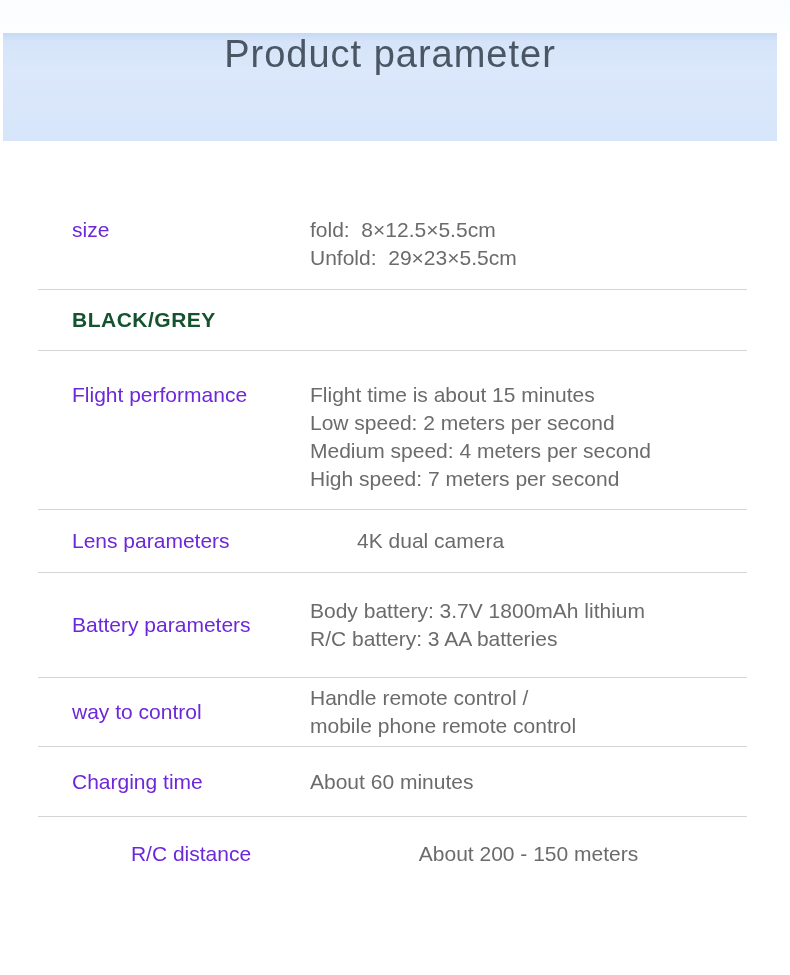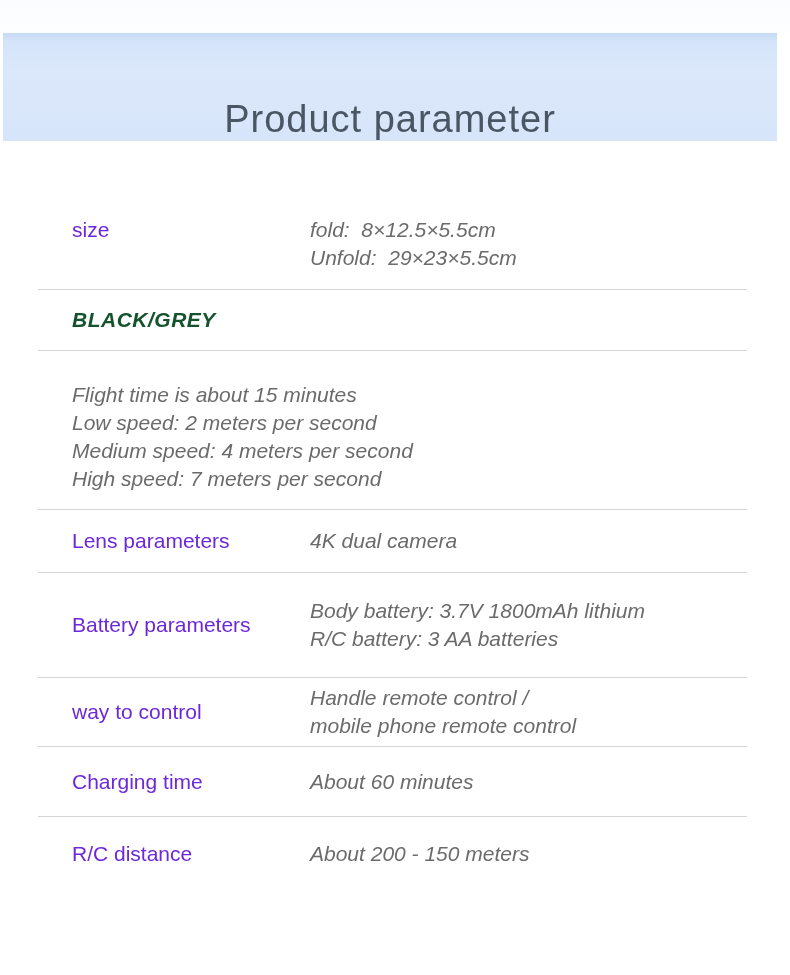--- a/index.html
+++ b/index.html
@@ -16,21 +16,21 @@
   .top-strip {
     height: 33px;
     background: linear-gradient(180deg, #fafcff 0%, #fdfeff 100%);
   }
 
   .header-band {
     height: 108px;
     margin: 0 13px 0 3px;
     background: linear-gradient(180deg, #c6daf4 0%, #d5e4f9 8%, #dbe8fb 35%, #d7e5fa 100%);
     display: flex;
-    align-items: flex-end;
+    align-items: flex-start;
     justify-content: center;
   }
 
   .page-title {
     font-size: 38px;
     color: #4a5663;
     letter-spacing: 1px;
   }
 
   .spec-table {
@@ -52,41 +52,40 @@
     color: #6d28d9;
     font-size: 21px;
     line-height: 28px;
   }
 
   .cell.value {
     flex: 1 1 auto;
     color: #6b6b6b;
     font-size: 21px;
     line-height: 28px;
-    font-style: italic;
   }
 
   .vline { white-space: pre-wrap; }
   .vline.bold {
     font-weight: bold;
     color: #14532d;
     letter-spacing: 0.5px;
   }
   .vline.center { text-align: center; }
 
   
   .r1 { height: 100px; align-items: flex-start; padding-top: 26px; }
   .r2 { height: 61px; }
   .r3 { height: 159px; align-items: flex-start; padding-top: 30px; }
-  .r4 { height: 63px; }
+  .r4 { height: 63px; gap: 47px; }
   .r5 { height: 105px; }
   .r5 .cell.value { flex: 0 0 392px; }
   .r6 { height: 69px; justify-content: center; }
   .r7 { height: 70px; }
-  .r8 { height: 74px; }
+  .r8 { height: 74px; text-align: center; }
 </style>
 </head>
 <body>
 
 <div class="page">
 
   <div class="top-strip"></div>
 
   <div class="header-band">
     <div class="page-title">Product parameter</div>
@@ -102,20 +101,21 @@
       </div>
     </div>
 
     <div class="row r2">
       <div class="cell value">
         <div class="vline bold">BLACK/GREY</div>
       </div>
     </div>
 
     <div class="row r3">
+      <div class="cell label">Flight performance</div>
       <div class="cell value">
         <div class="vline">Flight time is about 15 minutes</div>
         <div class="vline">Low speed: 2 meters per second</div>
         <div class="vline">Medium speed: 4 meters per second</div>
         <div class="vline">High speed: 7 meters per second</div>
       </div>
     </div>
 
     <div class="row r4">
       <div class="cell label">Lens parameters</div>

